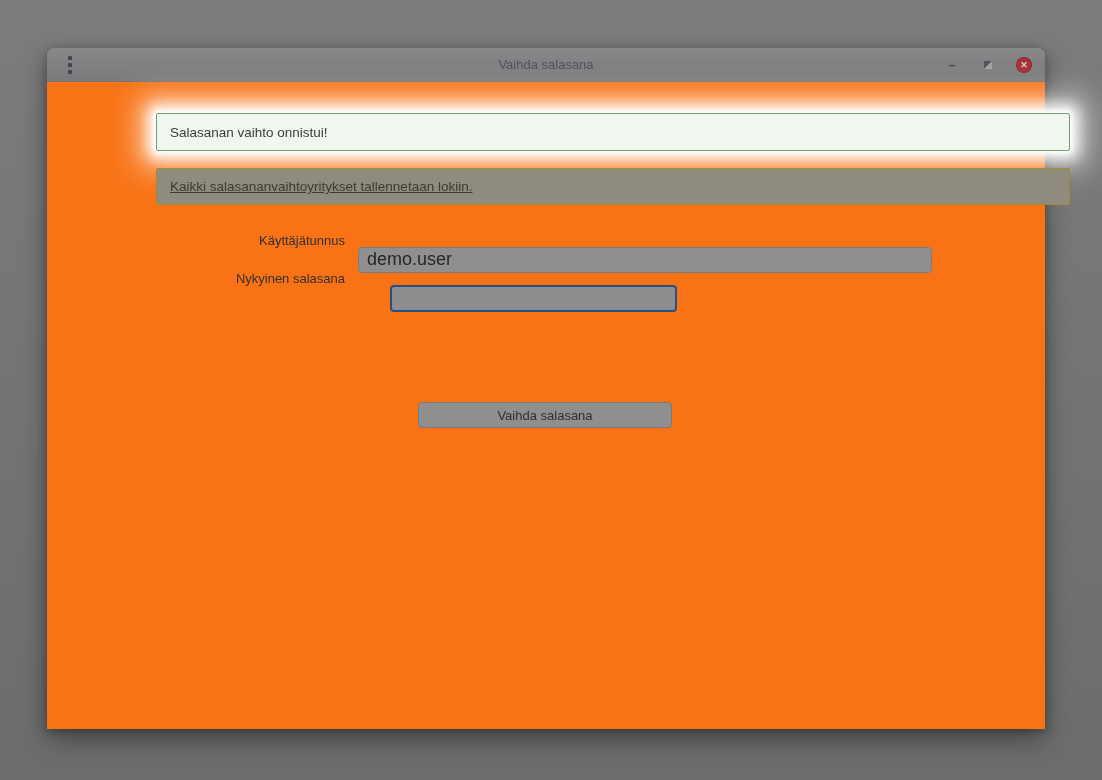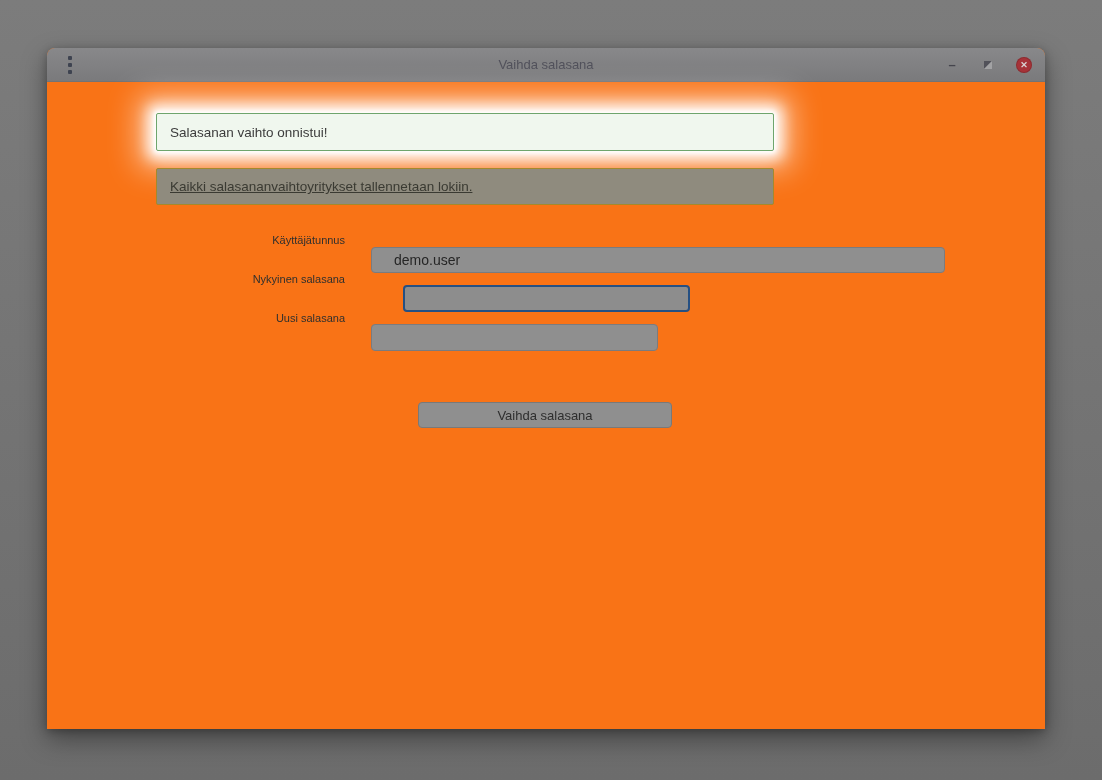--- a/index.html
+++ b/index.html
@@ -80,21 +80,21 @@
   .close-x {
     color: #d9d3d3;
     font-size: 9px;
     font-weight: bold;
     line-height: 9px;
   }
 
   .alert {
     position: absolute;
     left: 109px;
-    width: 618px;
+    width: 914px;
     display: flex;
     align-items: center;
     padding-left: 13px;
     font-size: 13.5px;
     border-radius: 2px;
   }
   .alert-success {
     top: 65px; height: 38px;
     background: var(--success_bg, #f0f7ee);
     border: 1px solid var(--success_border, #6fa56c);
@@ -114,32 +114,32 @@
   .form-row {
     position: absolute;
     left: 40px;
     display: flex;
     align-items: center;
   }
   .form-row label {
     display: block;
     width: 258px;
     text-align: right;
-    font-size: 11px;
+    font-size: 13px;
     color: #30302e;
-    margin-right: 26px;
+    margin-right: 13px;
   }
   .form-row input {
     height: 100%;
     background: #8f8f8f;
     border: 1px solid #7b7b7e;
     border-radius: 4px;
-    padding: 0 22px;
+    padding: 0 8px;
     font-family: "Liberation Sans", sans-serif;
-    font-size: 14px;
+    font-size: 18px;
     color: #262626;
     outline: none;
     margin-top: 39px;
   }
   .row-1 { top: 179px; height: 26px; }
   .row-1 input { width: 574px; }
   .row-2 { top: 217px; height: 27px; gap: 32px; }
   .row-3 { top: 256px; height: 27px; }
   .row-4 { top: 295px; height: 27px; }
   .row-2 input, .row-3 input, .row-4 input { width: 287px; }
@@ -202,21 +202,17 @@
   <div class="form-row row-1">
     <label>Käyttäjätunnus</label>
     <input type="text" value="demo.user" style="">
   </div>
 
   <div class="form-row row-2">
     <label>Nykyinen salasana</label>
     <input type="password" value="" style="">
   </div>
 
-  <div class="form-row row-3">
-    <label>Uusi salasana</label>
-    <input type="password" value="" style="">
-  </div>
 
 
   <button class="submit-btn">Vaihda salasana</button>
 
 </div>
 
 </body></html>

